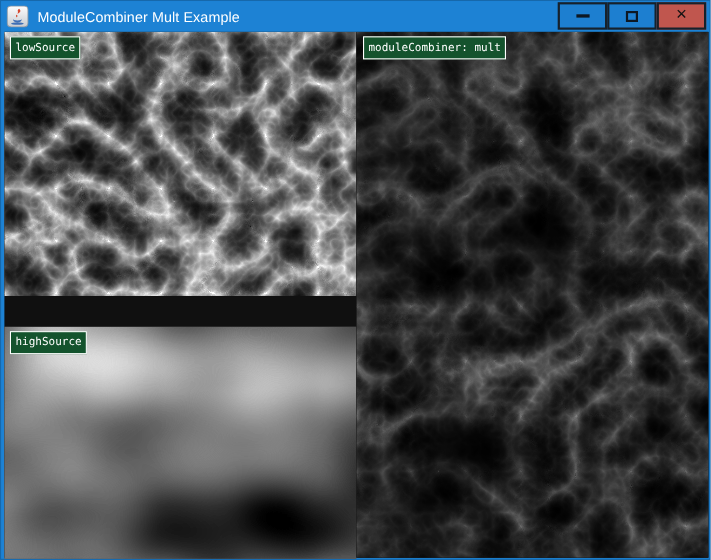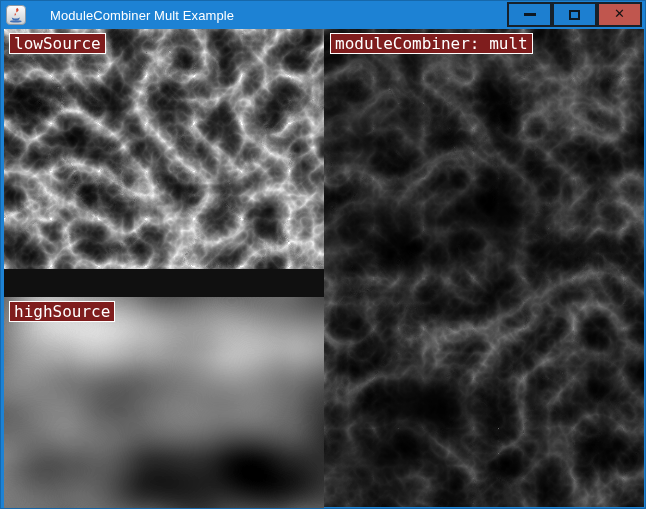--- a/index.html
+++ b/index.html
@@ -11,21 +11,21 @@
   }
   
   .titlebar{
     position:absolute;left:0;top:0;width:100%;height:28px;
     display:flex;align-items:center;background:#1d82d4;
   }
   .app-icon{
     width:20px;height:20px;margin-left:5px;flex:0 0 auto;display:block;
   }
   .title-text{
-    color:#ffffff;font-size:13px;margin-left:24px;white-space:nowrap;
+    color:#ffffff;font-size:13px;margin-left:8px;white-space:nowrap;
     letter-spacing:0.1px;
   }
   .win-controls{
     position:absolute;top:1px;right:3px;display:flex;height:25px;
   }
   .win-btn{
     width:45px;height:25px;border:2px solid #16212b;
     display:flex;align-items:center;justify-content:center;cursor:default;
   }
   .win-btn + .win-btn{margin-left:0px;}
@@ -41,23 +41,23 @@
   .content{
     position:absolute;left:3px;top:28px;width:640px;height:478px;background:#101010;
   }
   .panel{position:absolute;overflow:hidden;}
   .panel svg{position:absolute;left:0;top:0;display:block;}
   .panel-low {left:0;  top:0;   width:320px;height:240px;background:#4a4a4a;}
   .panel-high{left:0;  top:240px;width:320px;height:238px;background:#555555;margin-top:28px;}
   .panel-mult{left:320px;top:0; width:320px;height:478px;background:#141414;padding-left:29px;}
   .noise-label{
     position:absolute;left:5px;top:4px;
-    background:#7f1d1d;color:#ffffff;border:1px solid #ffffff;
+    background:#14532d;color:#ffffff;border:1px solid #ffffff;
     font-family:"DejaVu Sans Mono","Liberation Mono",monospace;
-    font-size:16px;line-height:15px;padding:2px 4px;white-space:nowrap;
+    font-size:10px;line-height:15px;padding:2px 4px;white-space:nowrap;
   }
   .panel-mult .noise-label{left:6px;}
   .defs-holder{position:absolute;width:0;height:0;overflow:hidden;}
 </style>
 </head>
 <body>
 
 <svg class="defs-holder" aria-hidden="true">
   <defs>
     <linearGradient id="gIconBtn" x1="0" y1="0" x2="0" y2="1">

